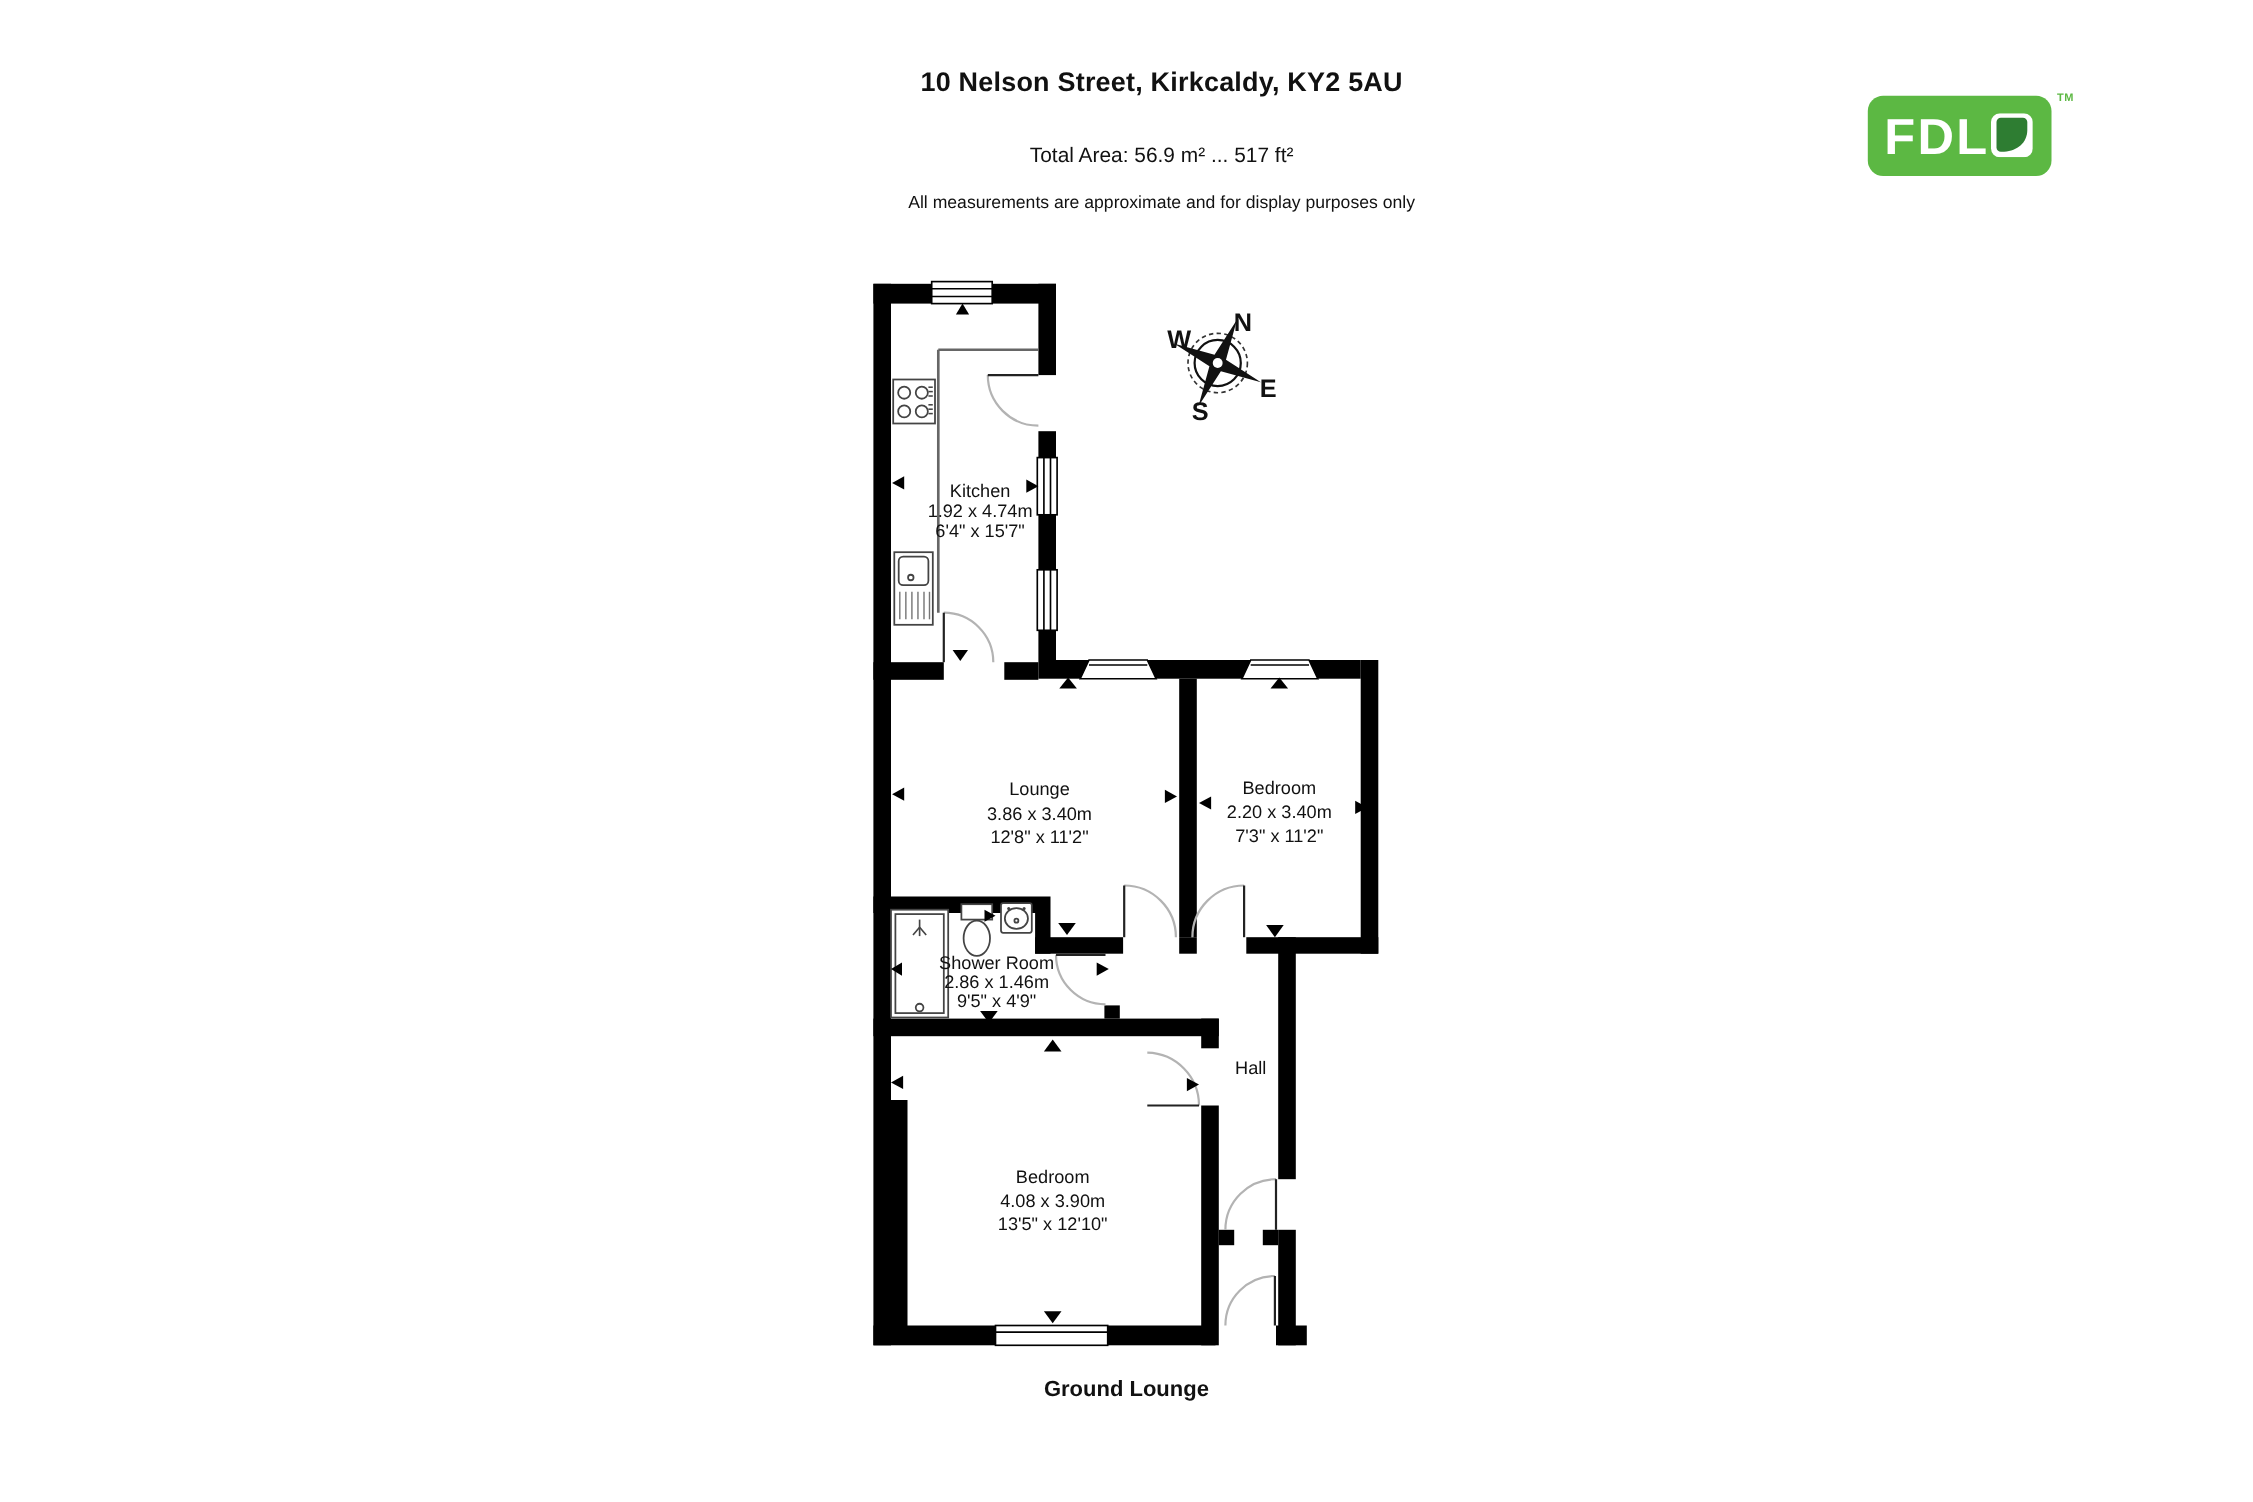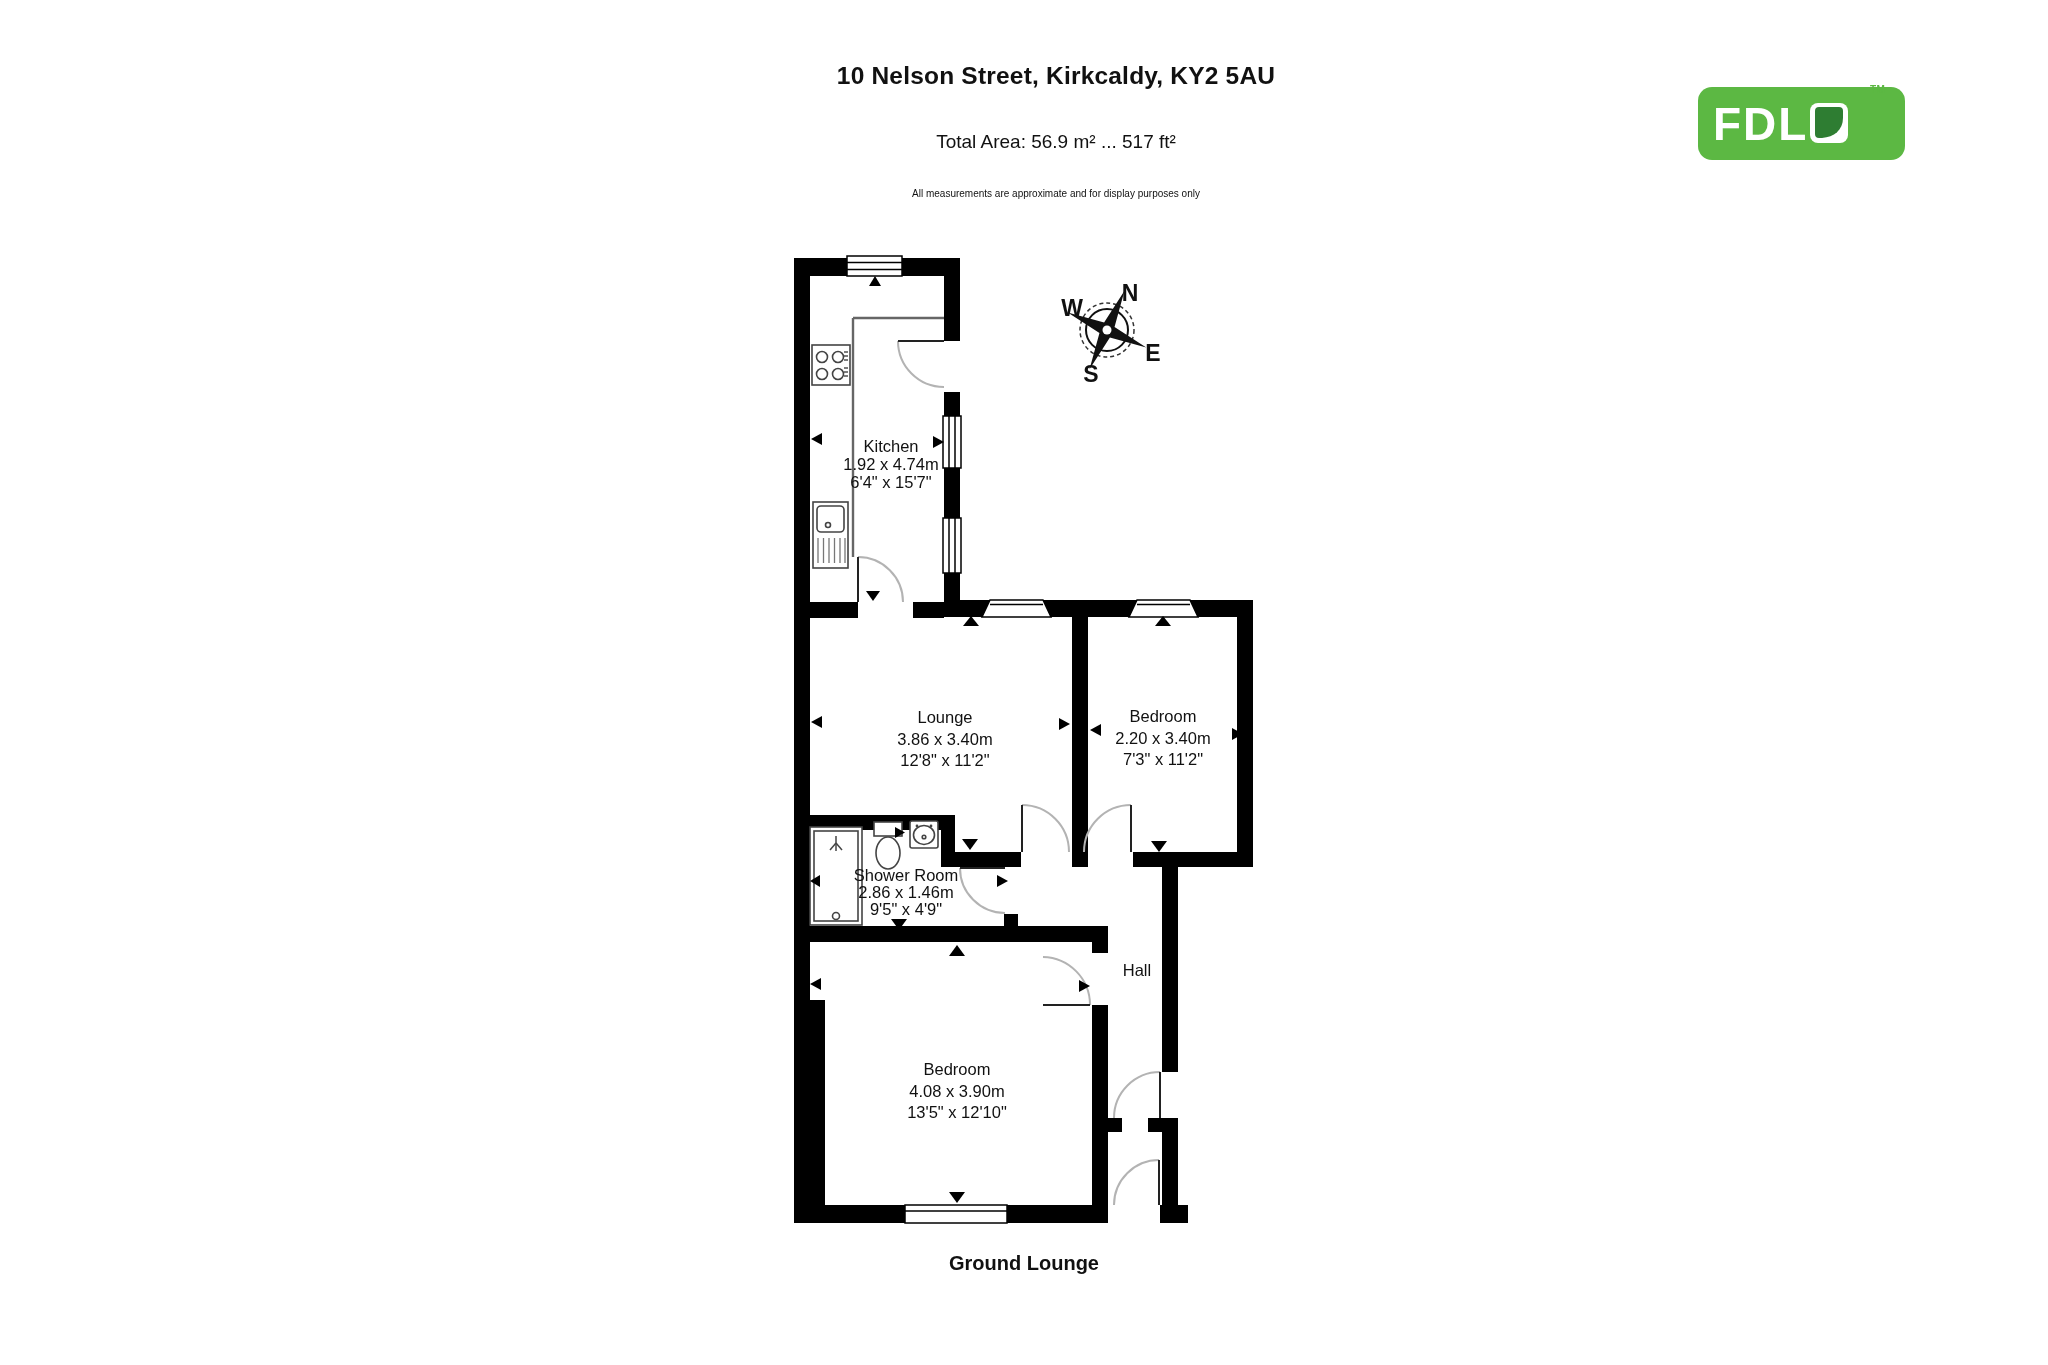--- a/index.html
+++ b/index.html
@@ -2,24 +2,24 @@
 <html><head>
 <meta charset="utf-8">
 <style>
   html,body{margin:0;padding:0;background:#fff;}
   #stage{position:relative;width:2048px;height:1365px;background:#fff;overflow:hidden;
          font-family:"Liberation Sans",sans-serif;color:#111;}
   .abs{position:absolute;}
   .hdr{left:1056px;transform:translateX(-50%);white-space:nowrap;text-align:right;}
   #title{top:62px;font-size:24.5px;font-weight:bold;letter-spacing:.2px;}
   #area{top:131px;font-size:19px;}
-  #disclaimer{top:188px;font-size:10px;}
+  #disclaimer{top:176px;font-size:16px;}
   #floorlabel{left:1024px;top:1252px;transform:translateX(-50%);font-size:20px;font-weight:bold;white-space:nowrap;}
   
-  #logo{left:1698px;top:87px;width:167px;height:73px;border-radius:14px;background:#5cb843;padding-left:40px;}
+  #logo{left:1698px;top:87px;width:167px;height:73px;border-radius:14px;background:#5cb843;}
   #logo .fdl{position:absolute;left:15px;top:10px;font-size:46px;font-weight:bold;color:#fff;letter-spacing:2px;}
   #logo .leafbox{position:absolute;left:112px;top:16px;width:38px;height:40px;}
   #tm{left:1870px;top:84px;font-size:10px;font-weight:bold;color:#5cb843;letter-spacing:.5px;text-align:right;}
   
   #plan{left:0;top:0;}
   #plan text{font-family:"Liberation Sans",sans-serif;fill:#111;}
   .roomname,.roomdim{font-size:16.5px;text-anchor:middle;}
   .compass-letter{font-family:"DejaVu Serif",serif;font-weight:bold;font-size:23px;text-anchor:middle;}
   .leaf{stroke:#222;stroke-width:2;fill:none;}
   .arc{stroke:#b3b3b3;stroke-width:2;fill:none;}

